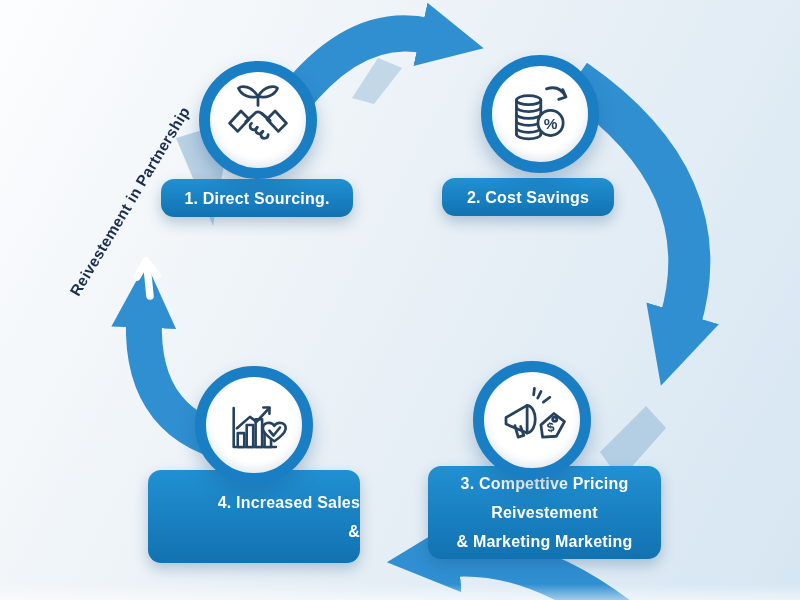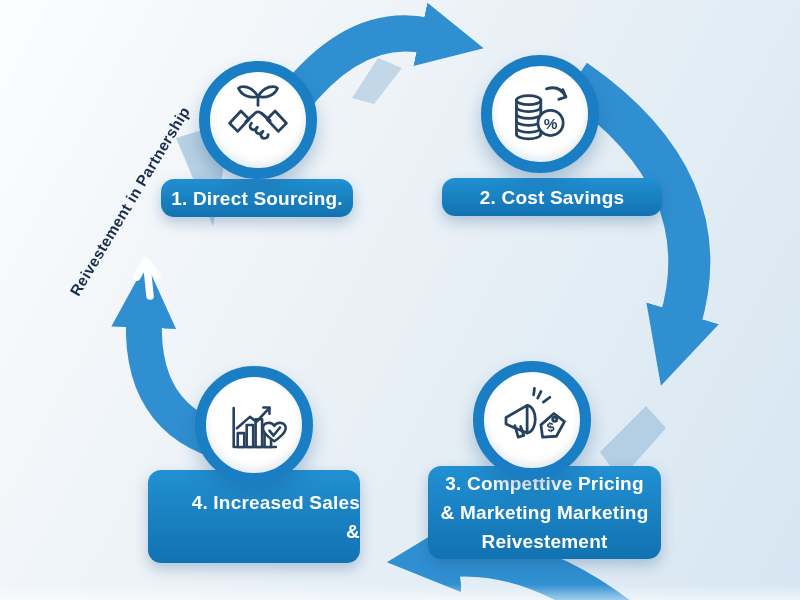--- a/index.html
+++ b/index.html
@@ -7,28 +7,28 @@
   .stage {
     position: relative; width: 800px; height: 600px;
     background: linear-gradient(118deg, #fcfdfe 0%, #ecf2f7 42%, #d6e6f2 100%);
     font-family: "Liberation Sans", sans-serif;
   }
   svg.arrows { position: absolute; inset: 0; }
   .label {
     position: absolute;
     background: linear-gradient(180deg, #2190d2 0%, #1272b1 100%);
     border-radius: 13px;
-    color: #ffffff; font-weight: bold; font-size: 19px;
+    color: #ffffff; font-weight: bold; font-size: 16px;
     letter-spacing: .2px; line-height: 29px;
     display: flex; flex-direction: column; align-items: center; justify-content: center;
     text-align: center;
     box-shadow: 0 6px 14px rgba(25, 80, 130, .28);
   }
   .label.l1 { left: 161px; top: 179px; width: 192px; height: 38px; }
-  .label.l2 { left: 442px; top: 178px; width: 220px; height: 38px; }
+  .label.l2 { left: 442px; top: 178px; width: 172px; height: 38px; }
   .label.l3 { left: 428px; top: 466px; width: 233px; height: 93px; }
   .label.l4 { left: 148px; top: 470px; width: 212px; height: 93px; align-items: flex-end; }
   .circle {
     position: absolute; width: 118px; height: 118px; border-radius: 50%;
     background: #ffffff; border: 11px solid #1a7ec4;
     box-shadow: 0 10px 18px rgba(30, 85, 140, .30), inset 0 -4px 8px rgba(20, 70, 120, .12);
     display: flex; align-items: center; justify-content: center;
   }
   .circle.c1 { left: 199px; top: 61px; }
   .circle.c2 { left: 481px; top: 55px; }
@@ -77,22 +77,22 @@
   <div class="side-text">Reivestement in Partnership</div>
 
   <div class="label l1">
     <div>1. Direct Sourcing.</div>
   </div>
   <div class="label l2">
     <div>2. Cost Savings</div>
   </div>
   <div class="label l3">
     <div>3. Compettive Pricing</div>
+    <div>Reivestement</div>
     <div>&amp; Marketing Marketing</div>
-    <div>Reivestement</div>
   </div>
   <div class="label l4">
     <div>4. Increased Sales</div>
     <div>&amp;</div>
   </div>
 
   <div class="circle c1">
     <svg class="icon-svg" width="78" height="78" viewBox="0 0 96 96">
       <g fill="none" stroke="#26425f" stroke-width="3.4" stroke-linecap="round" stroke-linejoin="round">
         <path d="M48,30 C48,26 48,22 48,19"></path>

